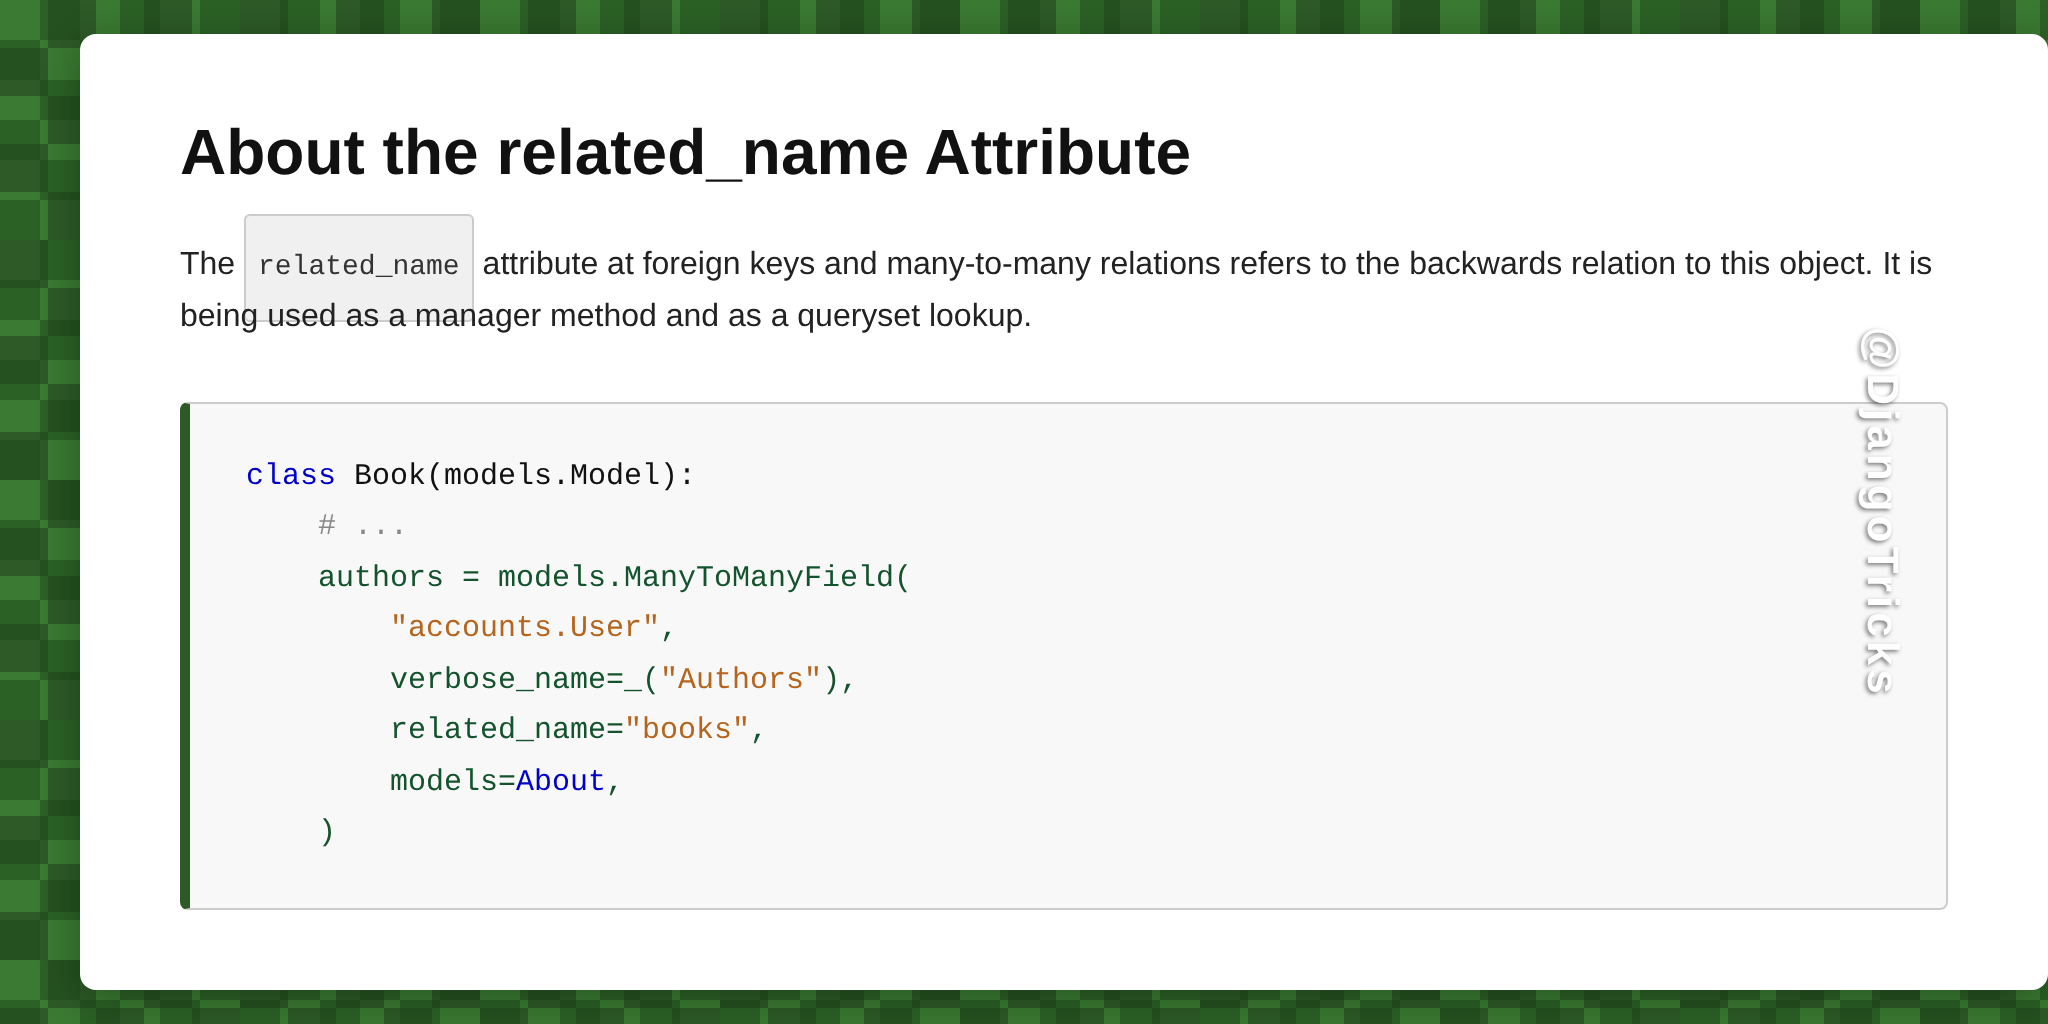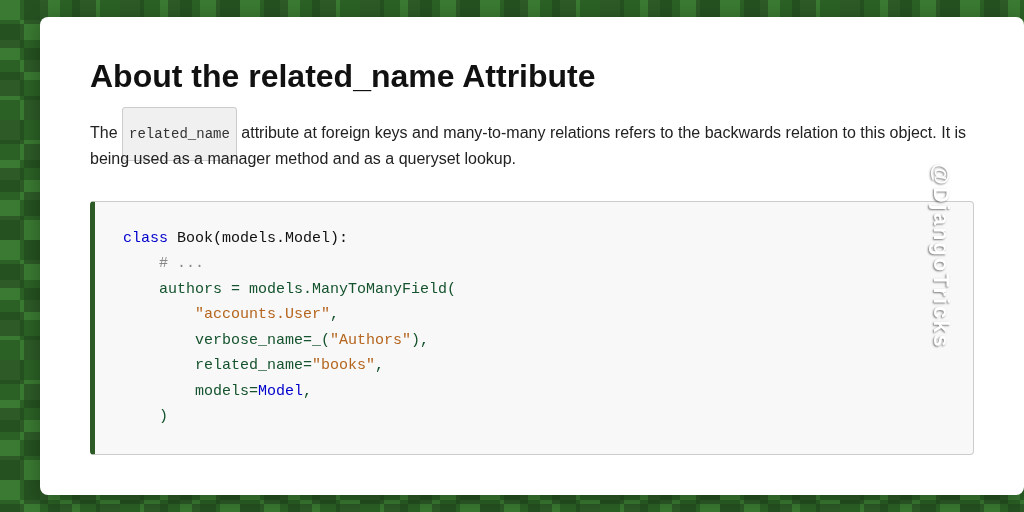--- a/index.html
+++ b/index.html
@@ -123,18 +123,18 @@
     <span>The </span><code class="inline-code">related_name</code><span> attribute at foreign keys and many-to-many relations refers to the backwards relation to this object. It is being used as a manager method and as a queryset lookup.</span>
   </p>
 
   <div class="code-block">
     <span class="code-line"><span class="kw-keyword">class</span> <span class="kw-model">Book(models.Model):</span></span>
     <span class="code-line"><span class="kw-comment">    # ...</span></span>
     <span class="code-line"><span class="kw-normal">    authors = models.ManyToManyField(</span></span>
     <span class="code-line"><span class="kw-normal">        </span><span class="kw-string">"accounts.User"</span><span class="kw-normal">,</span></span>
     <span class="code-line"><span class="kw-normal">        verbose_name=_(</span><span class="kw-string">"Authors"</span><span class="kw-normal">),</span></span>
     <span class="code-line"><span class="kw-normal">        related_name=</span><span class="kw-string">"books"</span><span class="kw-normal">,</span></span>
-    <span class="code-line"><span class="kw-normal">        models=</span><span class="kw-keyword">Model</span><span class="kw-normal">,</span></span>
+    <span class="code-line"><span class="kw-normal">        models=</span><span class="kw-keyword">About</span><span class="kw-normal">,</span></span>
     <span class="code-line"><span class="kw-normal">    )</span></span>
   </div>
 </div>
 
 <div class="side-label">@DjangoTricks</div>
 
 </body></html>

